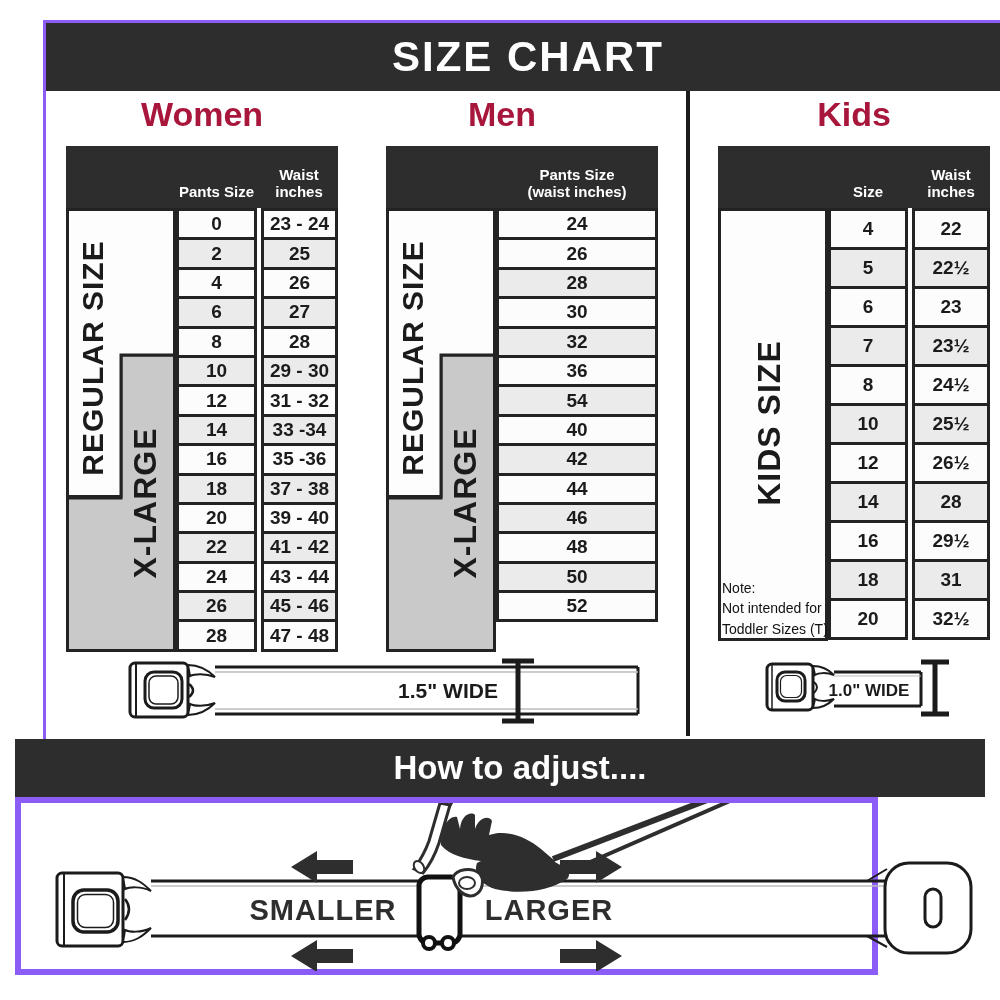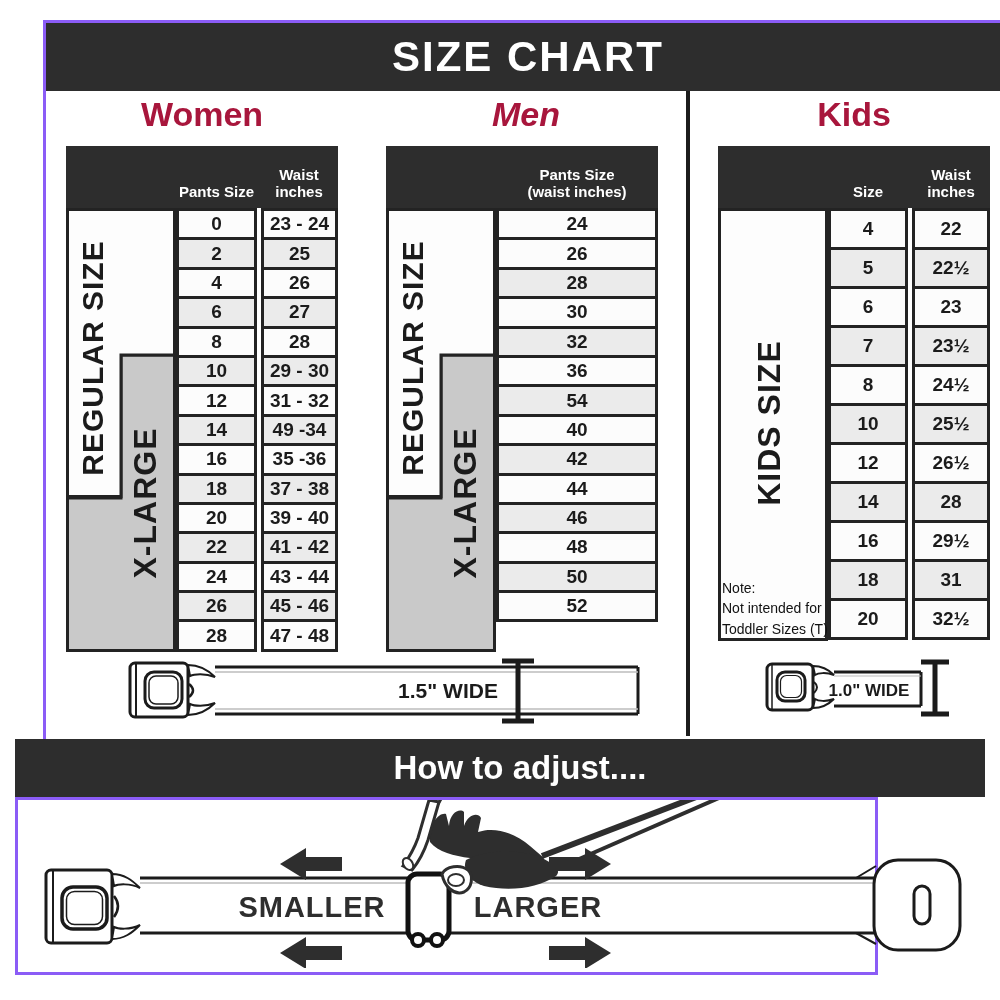--- a/index.html
+++ b/index.html
@@ -7,21 +7,21 @@
         font-family:"Liberation Sans",sans-serif;color:#1b1b1b;}
   
   .chart-wrap{position:absolute;left:15px;top:20px;width:970px;height:719px;
               box-sizing:border-box;border:3px solid #8b5cf6;background:#fff;margin-left:28px;}
   .title-band{height:68px;background:#2d2d2d;display:flex;align-items:center;justify-content:center;}
   .title-band span{color:#fff;font-size:42px;font-weight:bold;letter-spacing:2px;}
   .main{position:relative;height:724px;background:#fff;}
   .sec-head{position:absolute;top:4px;height:42px;text-align:center;
             font-size:34px;font-weight:bold;color:#a8163c;}
   .sec-head.women{left:20px;width:272px;}
-  .sec-head.men{left:344px;width:272px;font-style:italic;}
+  .sec-head.men{left:320px;width:272px;}
   .sec-head.kids{left:672px;width:272px;}
   .divider{position:absolute;left:640px;top:0;width:4px;height:645px;background:#1c1c1c;}
   
   .stable{position:absolute;top:55px;width:272px;}
   .stable.women{left:20px;} .stable.men{left:340px;} .stable.kids{left:672px;}
   .thead{position:absolute;left:0;top:0;width:272px;height:62px;background:#2d2d2d;}
   .th{position:absolute;bottom:7px;text-align:center;color:#fff;font-weight:bold;
       font-size:15px;line-height:1.18;}
   .women .th1{left:110px;width:81px;} .women .th2{left:194px;width:78px;}
   .men  .th1{left:110px;width:162px;}
@@ -47,21 +47,21 @@
   .kids-note span{display:block;white-space:nowrap;}
   
   .belt15{position:absolute;left:72px;top:562px;}
   .beltkid{position:absolute;left:717px;top:565px;}
   .beltlabel{font-family:"Liberation Sans",sans-serif;font-weight:bold;fill:#1b1b1b;}
   
   .adjust-band{position:absolute;left:15px;top:739px;width:970px;height:58px;background:#2d2d2d;
                box-sizing:border-box;display:flex;align-items:center;justify-content:center;}
   .adjust-band span{color:#fff;font-size:33px;font-weight:bold;padding-left:40px;}
   .bottom-panel{position:absolute;left:15px;top:797px;width:863px;height:178px;
-                box-sizing:border-box;border:3px solid #8b5cf6;background:#fff;}
+                box-sizing:border-box;border:6px solid #8b5cf6;background:#fff;padding-left:8px;}
   .adj-label{font-family:"Liberation Sans",sans-serif;font-weight:bold;font-size:29px;fill:#2e2e2e;letter-spacing:1px;}
   svg text{font-family:"Liberation Sans",sans-serif;}
 </style>
 </head>
 <body>
 
 <div class="page">
 
   <div class="chart-wrap">
     <div class="title-band">
@@ -114,21 +114,21 @@
             <div class="trow">
               <div class="tcell">10</div>
               <div class="tcell">29 - 30</div>
             </div>
             <div class="trow">
               <div class="tcell">12</div>
               <div class="tcell">31 - 32</div>
             </div>
             <div class="trow">
               <div class="tcell">14</div>
-              <div class="tcell">49 -34</div>
+              <div class="tcell">33 -34</div>
             </div>
             <div class="trow">
               <div class="tcell">16</div>
               <div class="tcell">35 -36</div>
             </div>
             <div class="trow">
               <div class="tcell">18</div>
               <div class="tcell">37 - 38</div>
             </div>
             <div class="trow">

